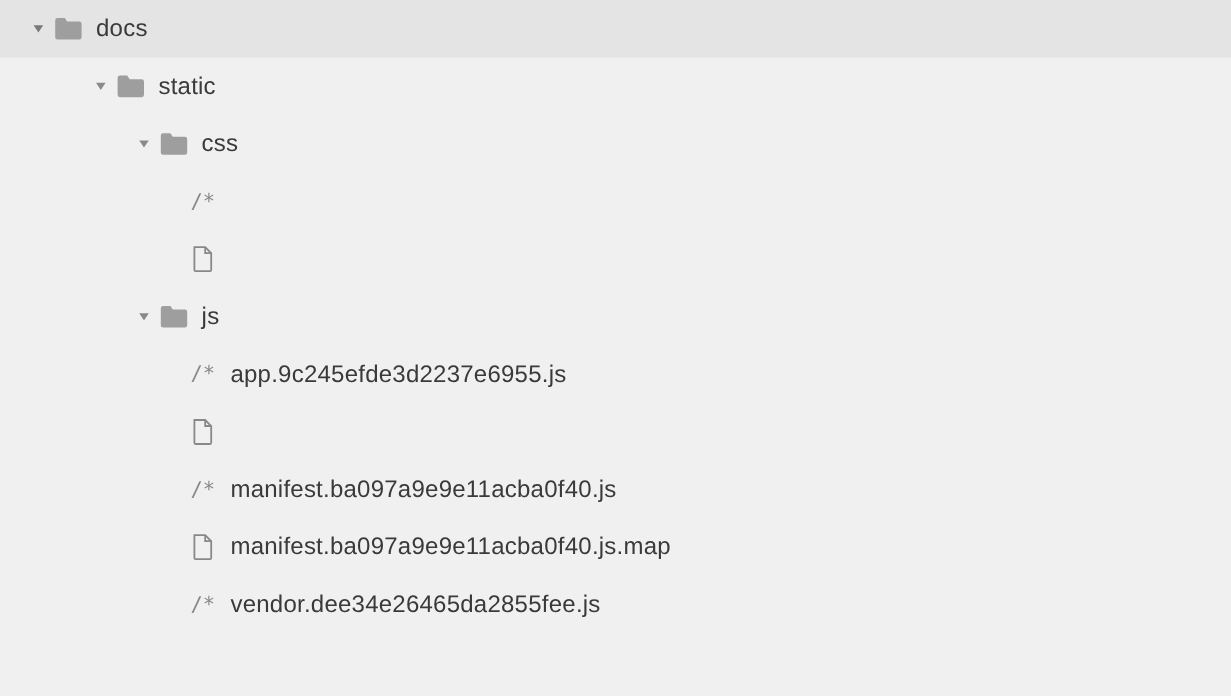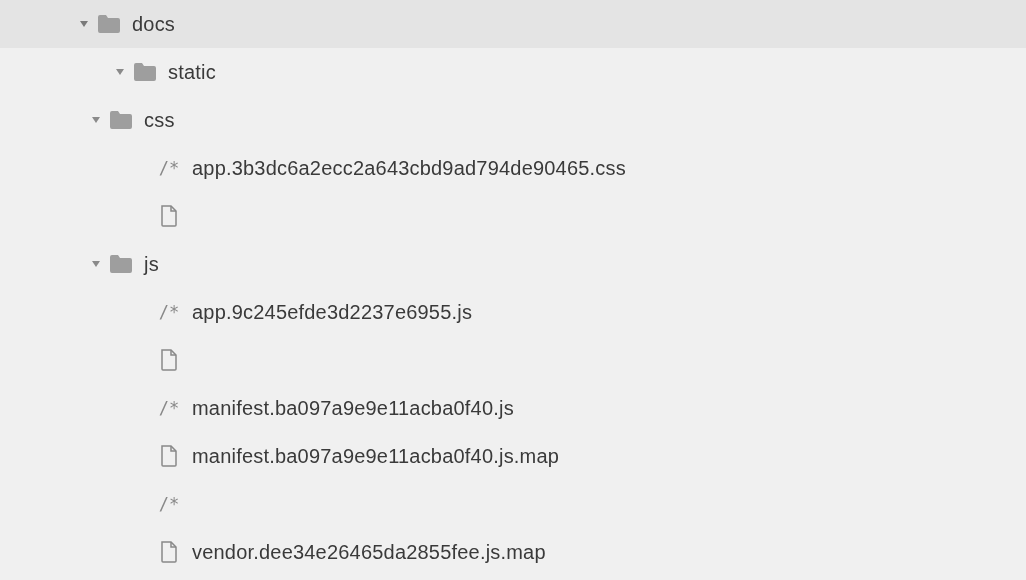--- a/index.html
+++ b/index.html
@@ -22,23 +22,23 @@
     .row {
       display: flex;
       align-items: center;
       height: 48px;
       padding-left: 12px;
       white-space: nowrap;
     }
     .row.selected {
       background: #e4e4e4;
     }
-    .indent-0 { padding-left: 76px; }
-    .indent-1 { padding-left: 112px; }
-    .indent-2 { padding-left: 88px; }
+    .indent-0 { padding-left: 24px; }
+    .indent-1 { padding-left: 76px; }
+    .indent-2 { padding-left: 112px; }
     .indent-3 { padding-left: 136px; }
     .indent-1.no-arrow { padding-left: 98px; }
 
     .arrow {
       width: 16px;
       height: 16px;
       display: inline-flex;
       align-items: center;
       justify-content: center;
       margin-right: 4px;
@@ -119,21 +119,20 @@
       <svg viewBox="0 0 24 20">
           <path d="M1 3 Q1 1 3 1 L9 1 L11 4 L21 4 Q23 4 23 6 L23 17 Q23 19 21 19 L3 19 Q1 19 1 17 Z" fill="#9e9e9e"></path>
         </svg>
     </span>
     <span class="label">css</span>
   </div>
 
   <div class="row indent-3">
     <span class="arrow-spacer"></span>
     <span class="icon css-icon">/*</span>
-    <span class="label">app.3b3dc6a2ecc2a643cbd9ad794de90465.css</span>
   </div>
   <div class="row indent-3">
     <span class="arrow-spacer"></span>
     <span class="icon file-icon">
       <svg viewBox="0 0 18 22">
           <path d="M2 1 L11 1 L16 6 L16 20 Q16 21 15 21 L3 21 Q2 21 2 20 Z" fill="none" stroke="#888" stroke-width="1.5"></path>
           <path d="M11 1 L11 6 L16 6" fill="none" stroke="#888" stroke-width="1.5"></path>
         </svg>
     </span>
   </div>
@@ -177,30 +176,21 @@
       <svg viewBox="0 0 18 22">
           <path d="M2 1 L11 1 L16 6 L16 20 Q16 21 15 21 L3 21 Q2 21 2 20 Z" fill="none" stroke="#888" stroke-width="1.5"></path>
           <path d="M11 1 L11 6 L16 6" fill="none" stroke="#888" stroke-width="1.5"></path>
         </svg>
     </span>
     <span class="label">manifest.ba097a9e9e11acba0f40.js.map</span>
   </div>
   <div class="row indent-3">
     <span class="arrow-spacer"></span>
     <span class="icon css-icon">/*</span>
-  </div>
-  <div class="row indent-3">
-    <span class="arrow-spacer"></span>
-    <span class="icon file-icon">
-      <svg viewBox="0 0 18 22">
-          <path d="M2 1 L11 1 L16 6 L16 20 Q16 21 15 21 L3 21 Q2 21 2 20 Z" fill="none" stroke="#888" stroke-width="1.5"></path>
-          <path d="M11 1 L11 6 L16 6" fill="none" stroke="#888" stroke-width="1.5"></path>
-        </svg>
-    </span>
-    <span class="label">vendor.dee34e26465da2855fee.js.map</span>
+    <span class="label">vendor.dee34e26465da2855fee.js</span>
   </div>
 
   <div class="row indent-1 no-arrow">
     
     
   </div>
 
 </div>
 
 </body></html>

